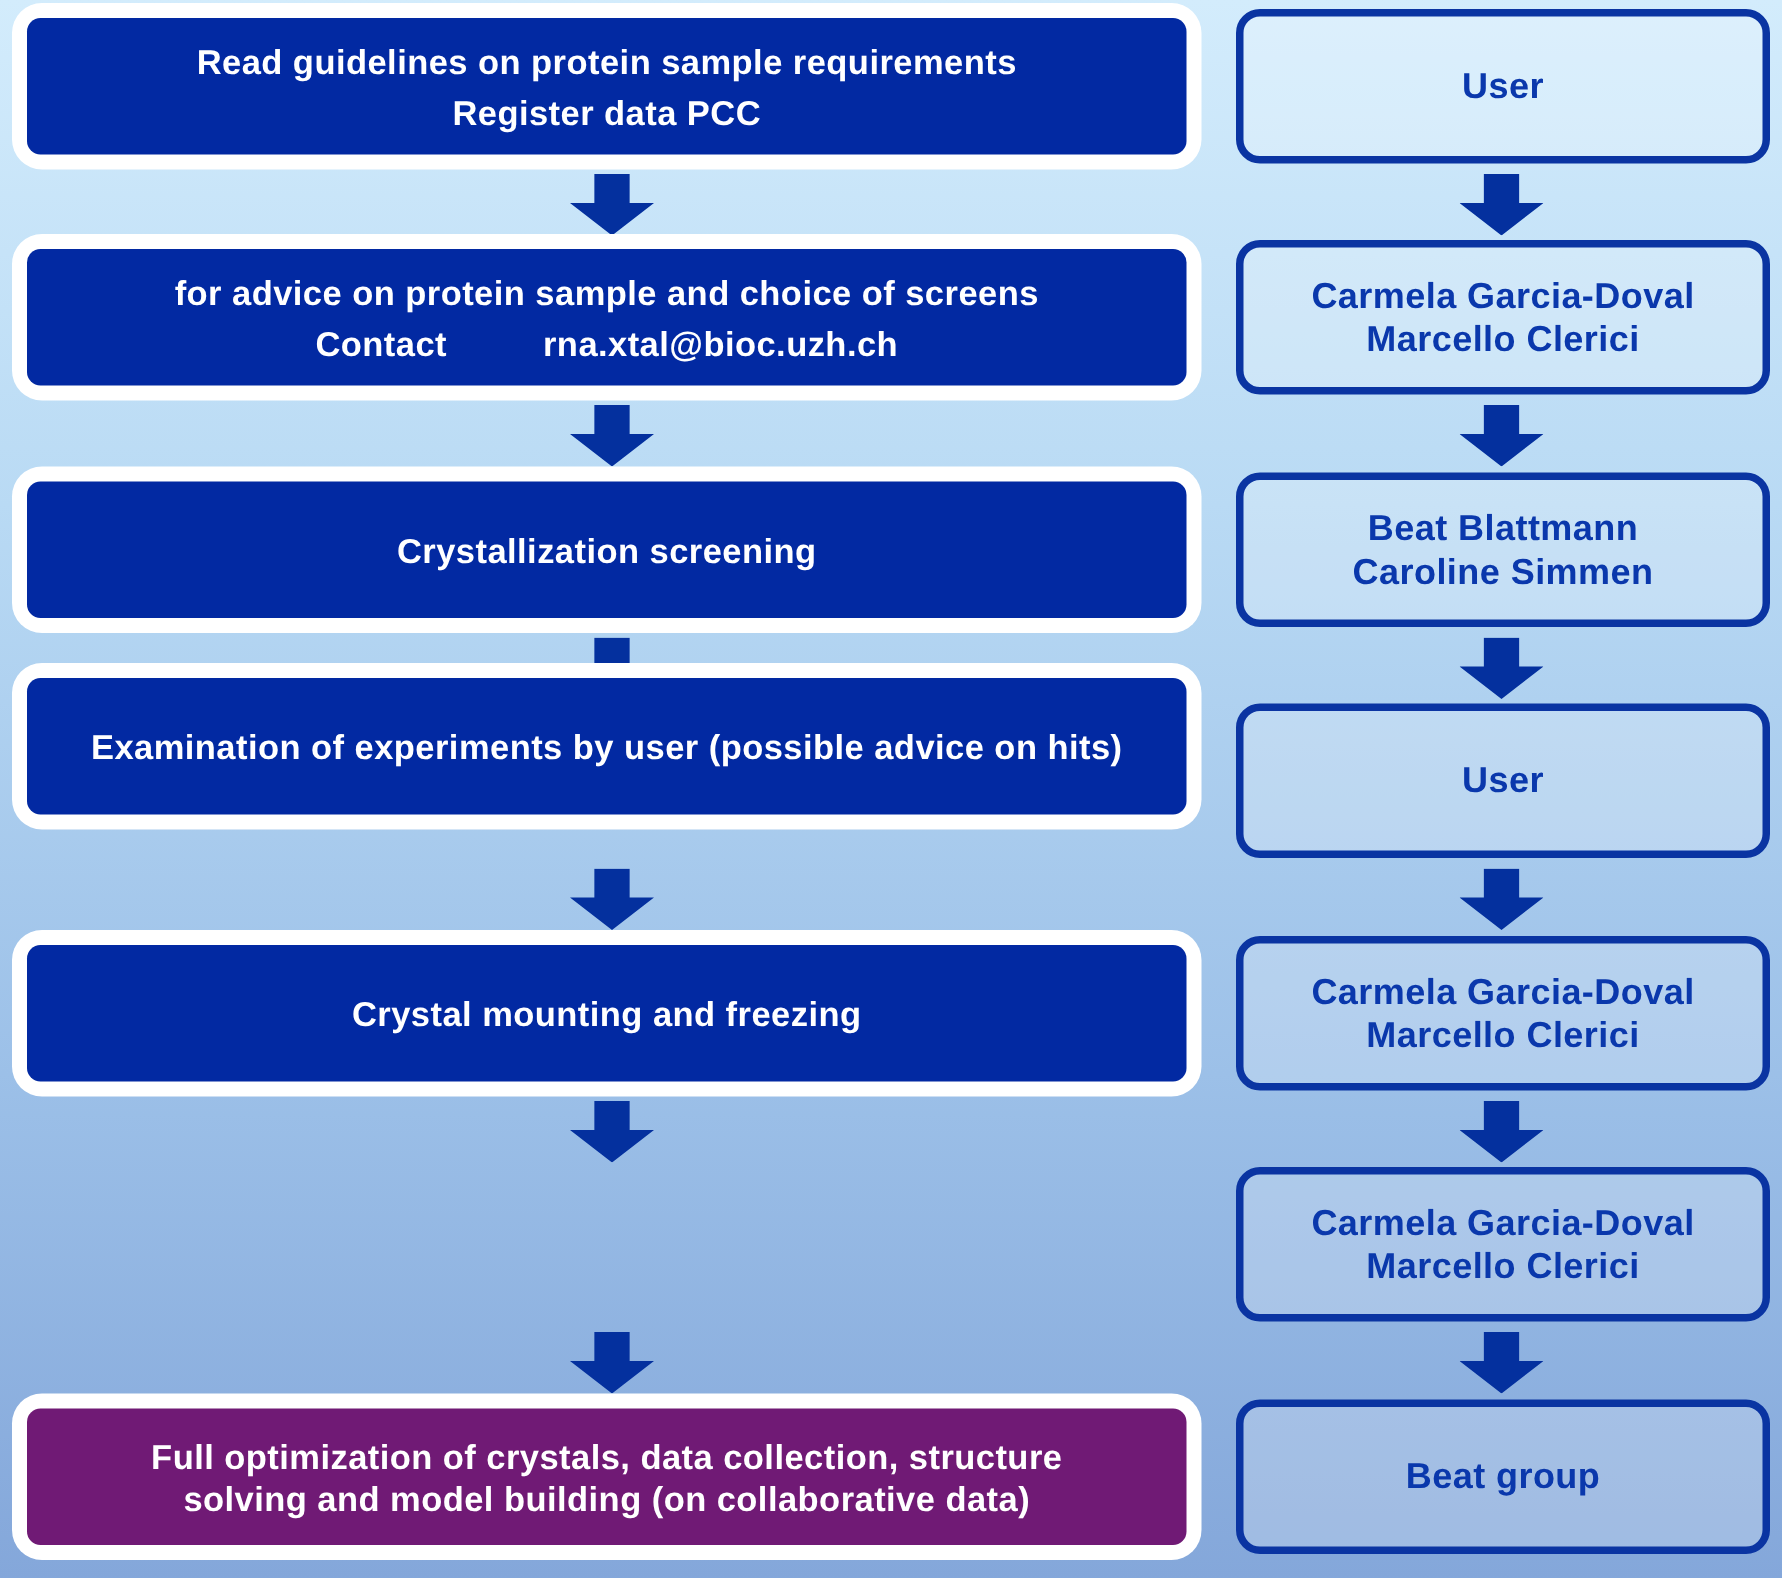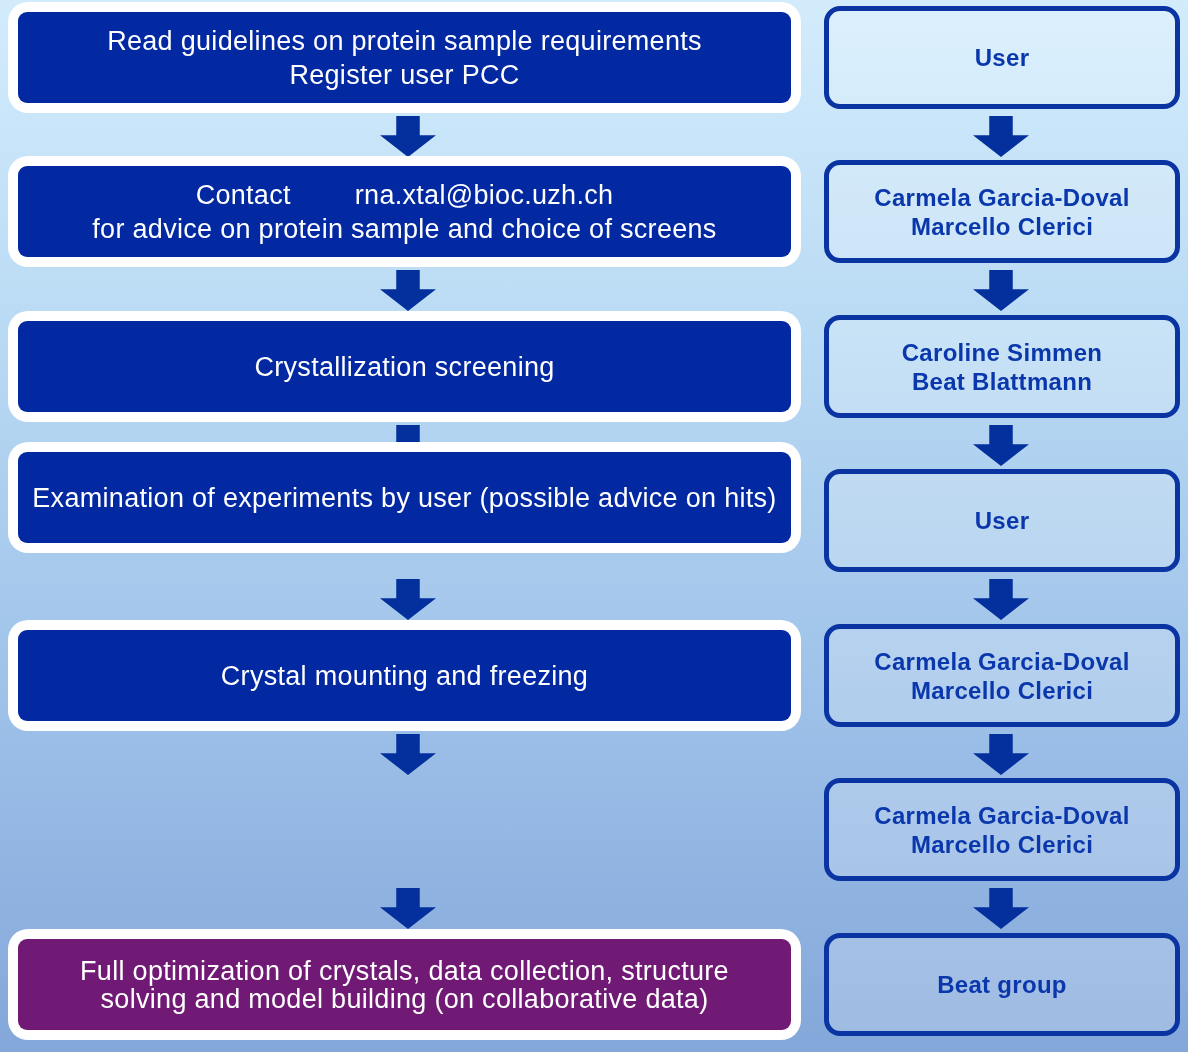--- a/index.html
+++ b/index.html
@@ -12,21 +12,21 @@
   }
   .frame{
     position:absolute;left:8px;width:793px;height:111px;
     background:#ffffff;border-radius:20px;
     padding:10px;box-sizing:border-box;
   }
   .step{
     height:100%;width:100%;
     background:#0229a2;border-radius:9px;
     display:flex;flex-direction:column;align-items:center;justify-content:center;
-    color:#ffffff;font-weight:normal;font-size:27px;letter-spacing:0.3px;
+    color:#ffffff;font-weight:bold;font-size:23px;letter-spacing:0.3px;
     text-align:left;
   }
   .step.final{background:#701a75;}
   .step .line{line-height:34px;white-space:nowrap;}
   .step.final .line{line-height:28px;}
   .email{margin-left:64px;}
   .owner{
     position:absolute;left:824px;width:356px;height:103px;
     border:5px solid #0a34a2;border-radius:16px;
     background:rgba(255,255,255,0.22);
@@ -45,50 +45,50 @@
   .arrow.right{left:973px;}
 </style>
 </head>
 <body>
 
 <div class="canvas">
 
   <div class="frame" style="top:2px">
     <div class="step">
       <div class="line">Read guidelines on protein sample requirements</div>
-      <div class="line">Register user PCC</div>
+      <div class="line">Register data PCC</div>
     </div>
   </div>
   <div class="owner" style="top:6px">
     <div class="line">User</div>
   </div>
   <div class="arrow left" style="top:116px"></div>
   <div class="arrow right" style="top:116px"></div>
 
   <div class="frame" style="top:156px">
     <div class="step">
+      <div class="line">for advice on protein sample and choice of screens</div>
       <div class="line"><span>Contact</span><span class="email">rna.xtal@bioc.uzh.ch</span></div>
-      <div class="line">for advice on protein sample and choice of screens</div>
     </div>
   </div>
   <div class="owner" style="top:160px">
     <div class="line">Carmela Garcia-Doval</div>
     <div class="line">Marcello Clerici</div>
   </div>
   <div class="arrow left" style="top:270px"></div>
   <div class="arrow right" style="top:270px"></div>
 
   <div class="frame" style="top:311px">
     <div class="step">
       <div class="line">Crystallization screening</div>
     </div>
   </div>
   <div class="owner" style="top:315px">
+    <div class="line">Beat Blattmann</div>
     <div class="line">Caroline Simmen</div>
-    <div class="line">Beat Blattmann</div>
   </div>
   <div class="arrow left" style="top:425px"></div>
   <div class="arrow right" style="top:425px"></div>
 
   <div class="frame" style="top:442px">
     <div class="step">
       <div class="line">Examination of experiments by user (possible advice on hits)</div>
     </div>
   </div>
   <div class="owner" style="top:469px">

